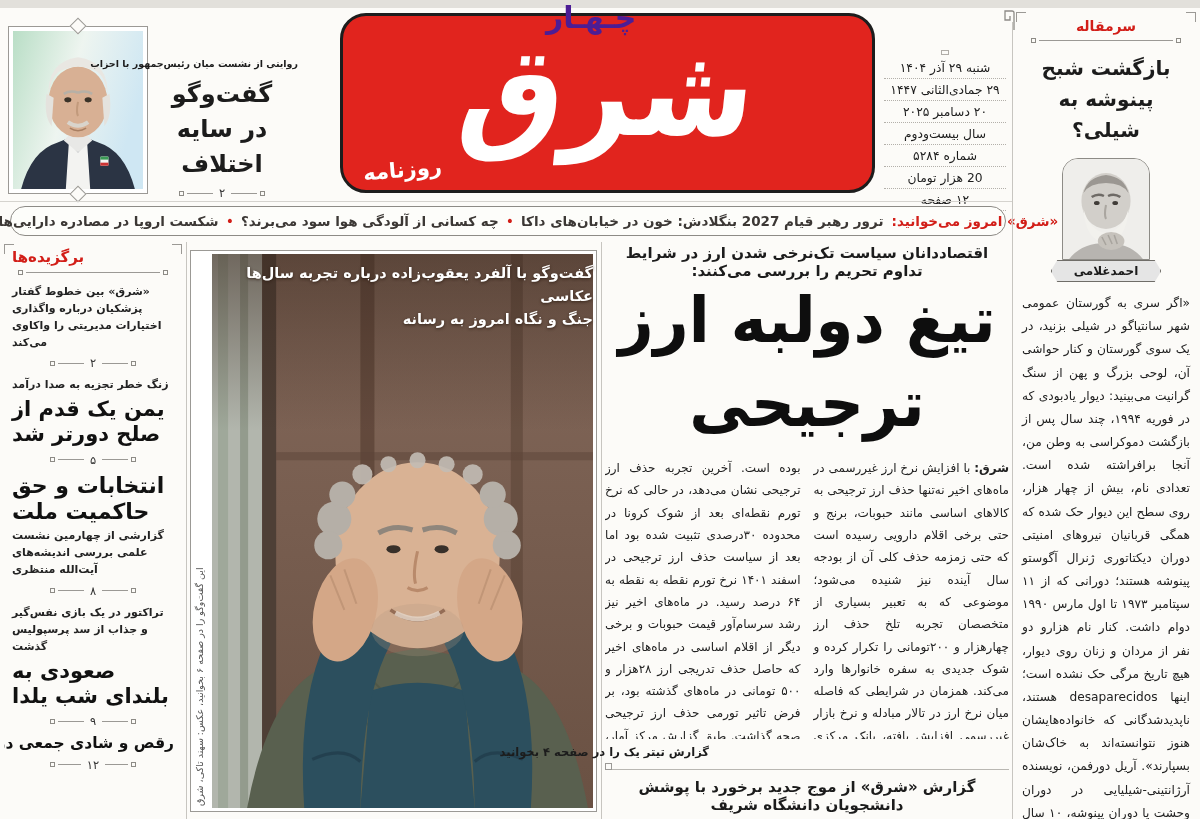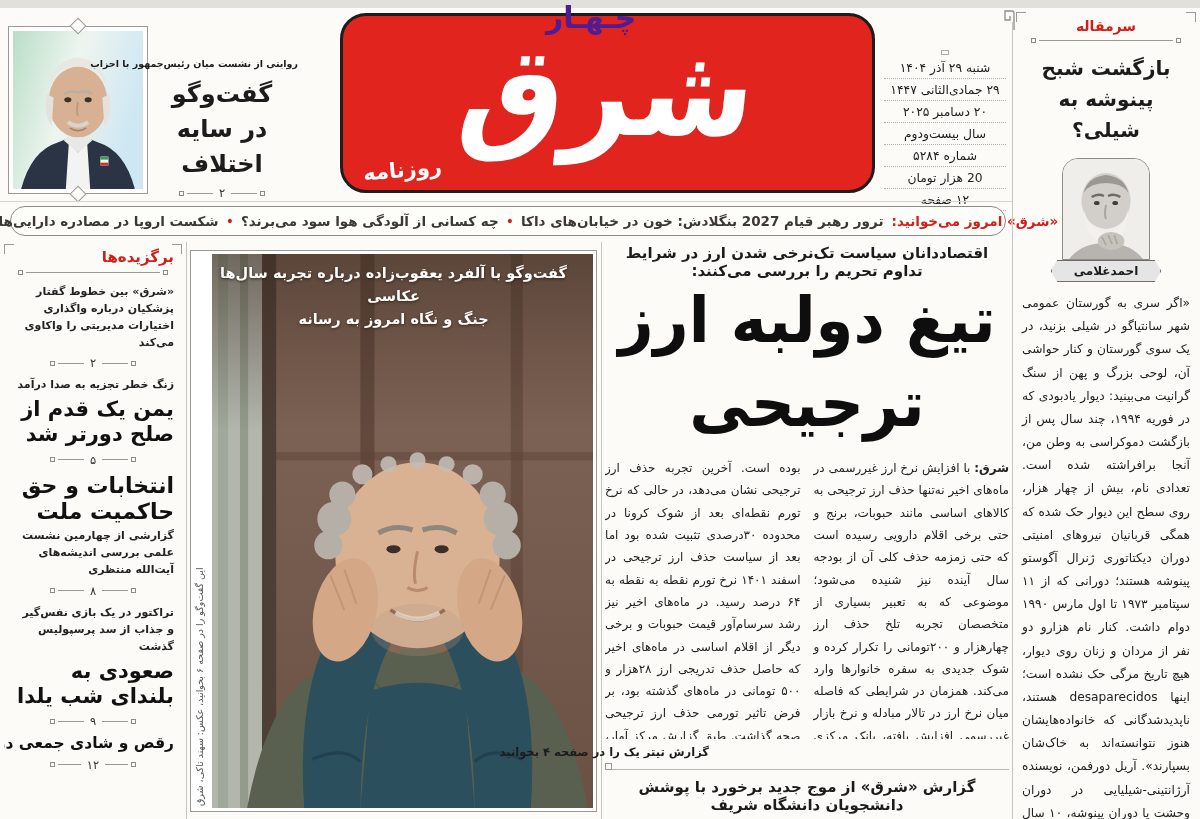--- a/index.html
+++ b/index.html
@@ -56,41 +56,41 @@
   
   .pgmark { display:flex; align-items:center; justify-content:center; gap:3px; margin:5px auto 6px; width:86px; }
   .pgmark .pg-sq { width:5px; height:5px; border:1px solid #8d8b86; }
   .pgmark .pg-ln { flex:1; height:1px; background:#9b9995; }
   .pgmark .pg-n { font-size:11.5px; color:#333; padding:0 3px; }
   .rulebar { display:flex; align-items:center; gap:3px; margin:4px auto 8px; width:150px; }
   .rulebar .pg-sq { width:5px; height:5px; border:1px solid #8d8b86; }
   .rulebar .ln2 { flex:1; height:1px; background:#9b9995; }
 
   
-  .sidebar { position:absolute; left:4px; top:244px; width:178px; height:575px; text-align:right;
+  .sidebar { position:absolute; left:4px; top:244px; width:178px; height:575px; text-align:left;
              padding:4px 8px 0; overflow:hidden; }
   .corner { position:absolute; width:10px; height:10px; }
   .c-tl { border-top:1px solid #9b9995; border-left:1px solid #9b9995; }
   .c-tr { border-top:1px solid #9b9995; border-right:1px solid #9b9995; }
   .sb-label { color:#d21e18; font-weight:bold; font-size:15px; letter-spacing:1px; }
   .sb-kicker { font-size:11px; font-weight:bold; line-height:1.55; color:#232323; margin-top:2px; }
   .sb-title { font-weight:bold; color:#111; line-height:1.2; margin-top:4px; }
   .t1 { font-size:20px; } .t2 { font-size:21px; } .t3 { font-size:22px; }
   .t4 { font-size:21px; } .t5 { font-size:15.5px; white-space:nowrap; }
 
   
   .photo-col { position:absolute; left:190px; top:250px; width:407px; height:562px;
                border:1px solid #9b9995; background:#fff; padding:3px; }
   .photo-inner { position:relative; width:100%; height:100%; }
   .vcap { position:absolute; left:0; bottom:2px; width:16px; height:330px;
           writing-mode:vertical-rl; transform:rotate(180deg); font-size:9.5px; color:#555;
           text-align:left; }
   .photo-wrap { position:absolute; left:18px; top:0; right:0; bottom:0; overflow:hidden; }
   .photo-wrap svg { width:100%; height:100%; display:block; }
-  .ph-text { position:absolute; left:0; right:0; top:8px; text-align:center; color:#fff; z-index:2; }
+  .ph-text { position:absolute; left:0; right:0; top:8px; text-align:right; color:#fff; z-index:2; }
   .ph-kicker { font-size:14.5px; font-weight:bold; line-height:1.6; text-shadow:0 1px 3px rgba(40,25,15,.8); }
   .ph-title { font-size:33px; font-weight:bold; line-height:1.35; margin-top:6px;
               text-shadow:0 1px 4px rgba(40,25,15,.85); }
 
   
   .story-col { position:absolute; left:605px; top:244px; width:404px; height:575px; text-align:center; }
   .ls-kicker { font-size:15px; font-weight:bold; }
   .ls-title { font-size:61px; font-weight:bold; line-height:1.32; color:#0e0e0e; margin-top:2px;
               transform:scaleY(1.04); }
   .ls-cols { display:flex; flex-direction:row; gap:13px; margin-top:14px; height:282px; overflow:hidden;

